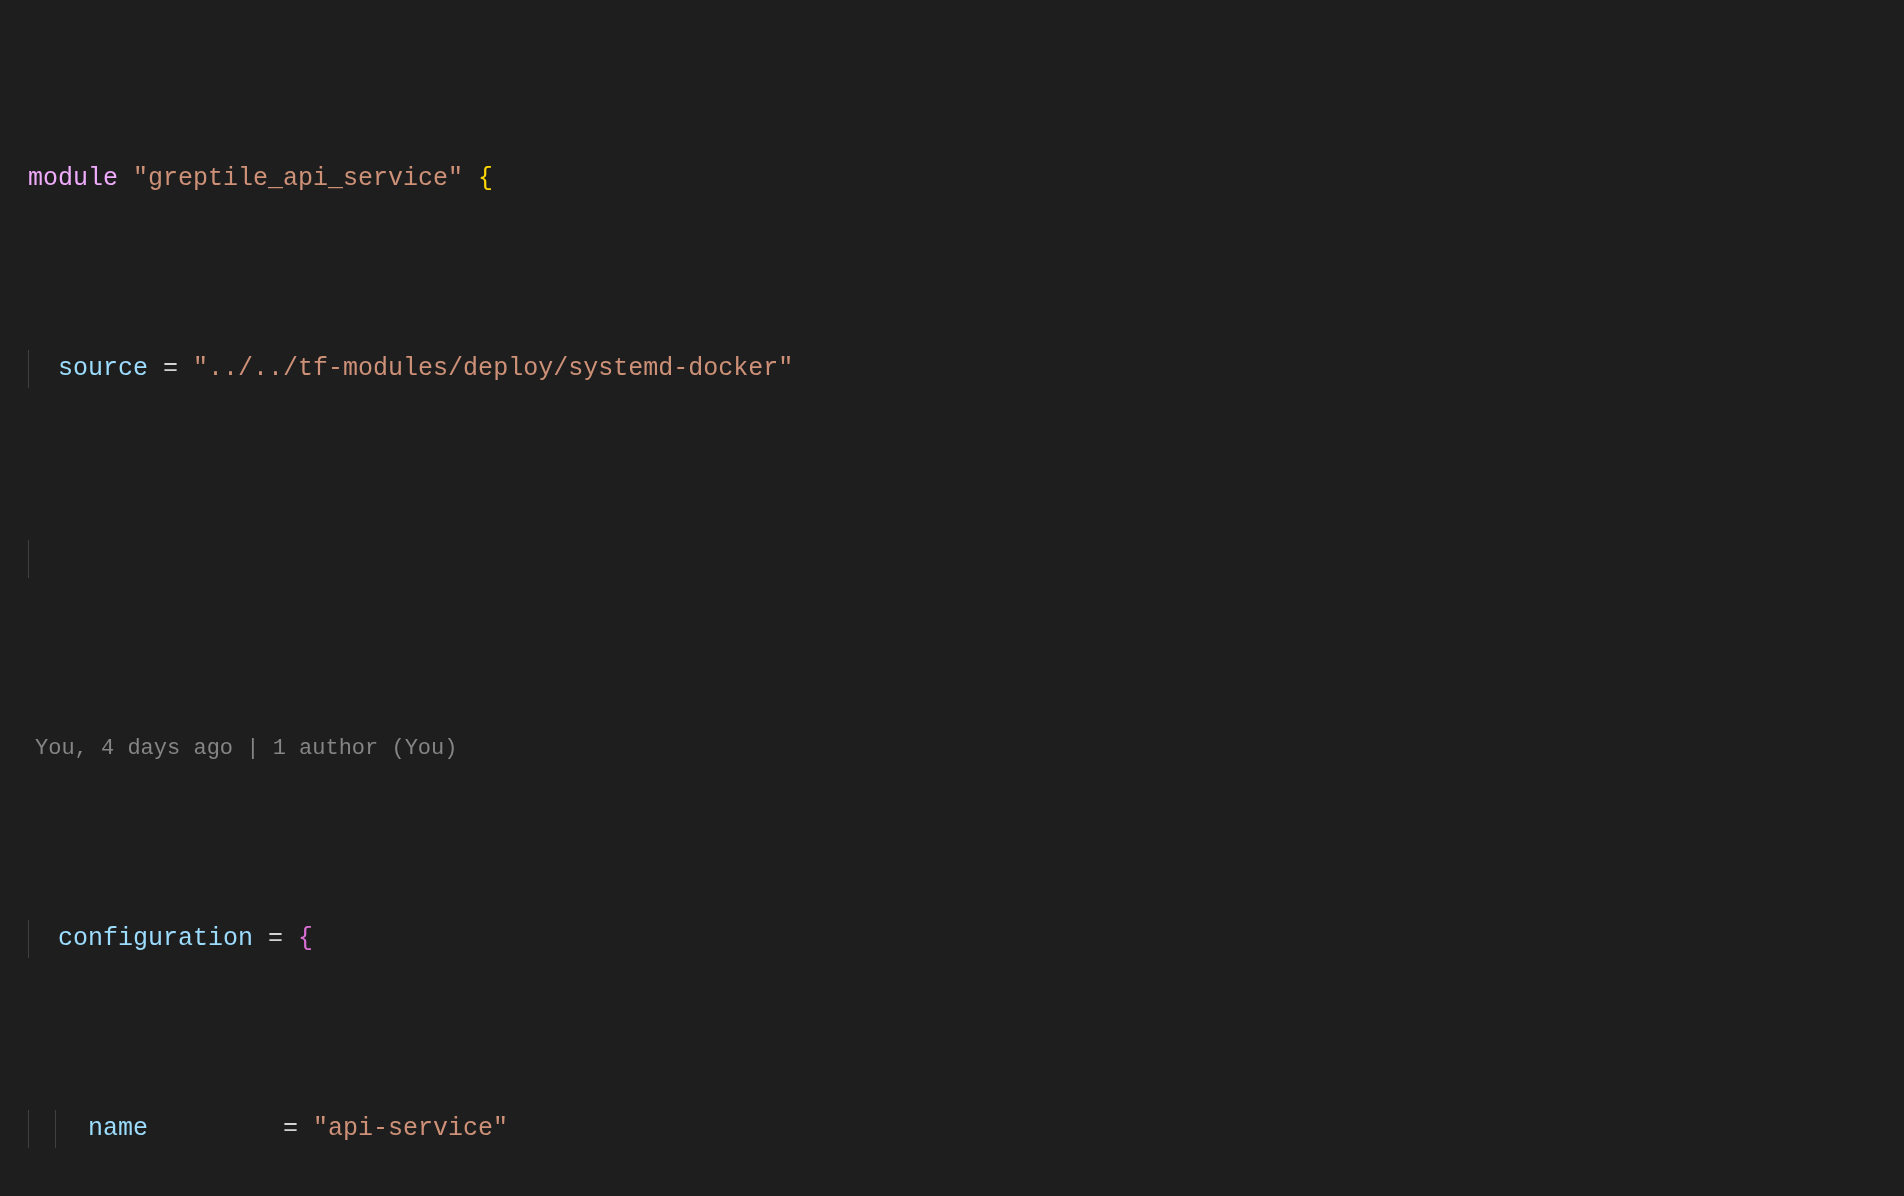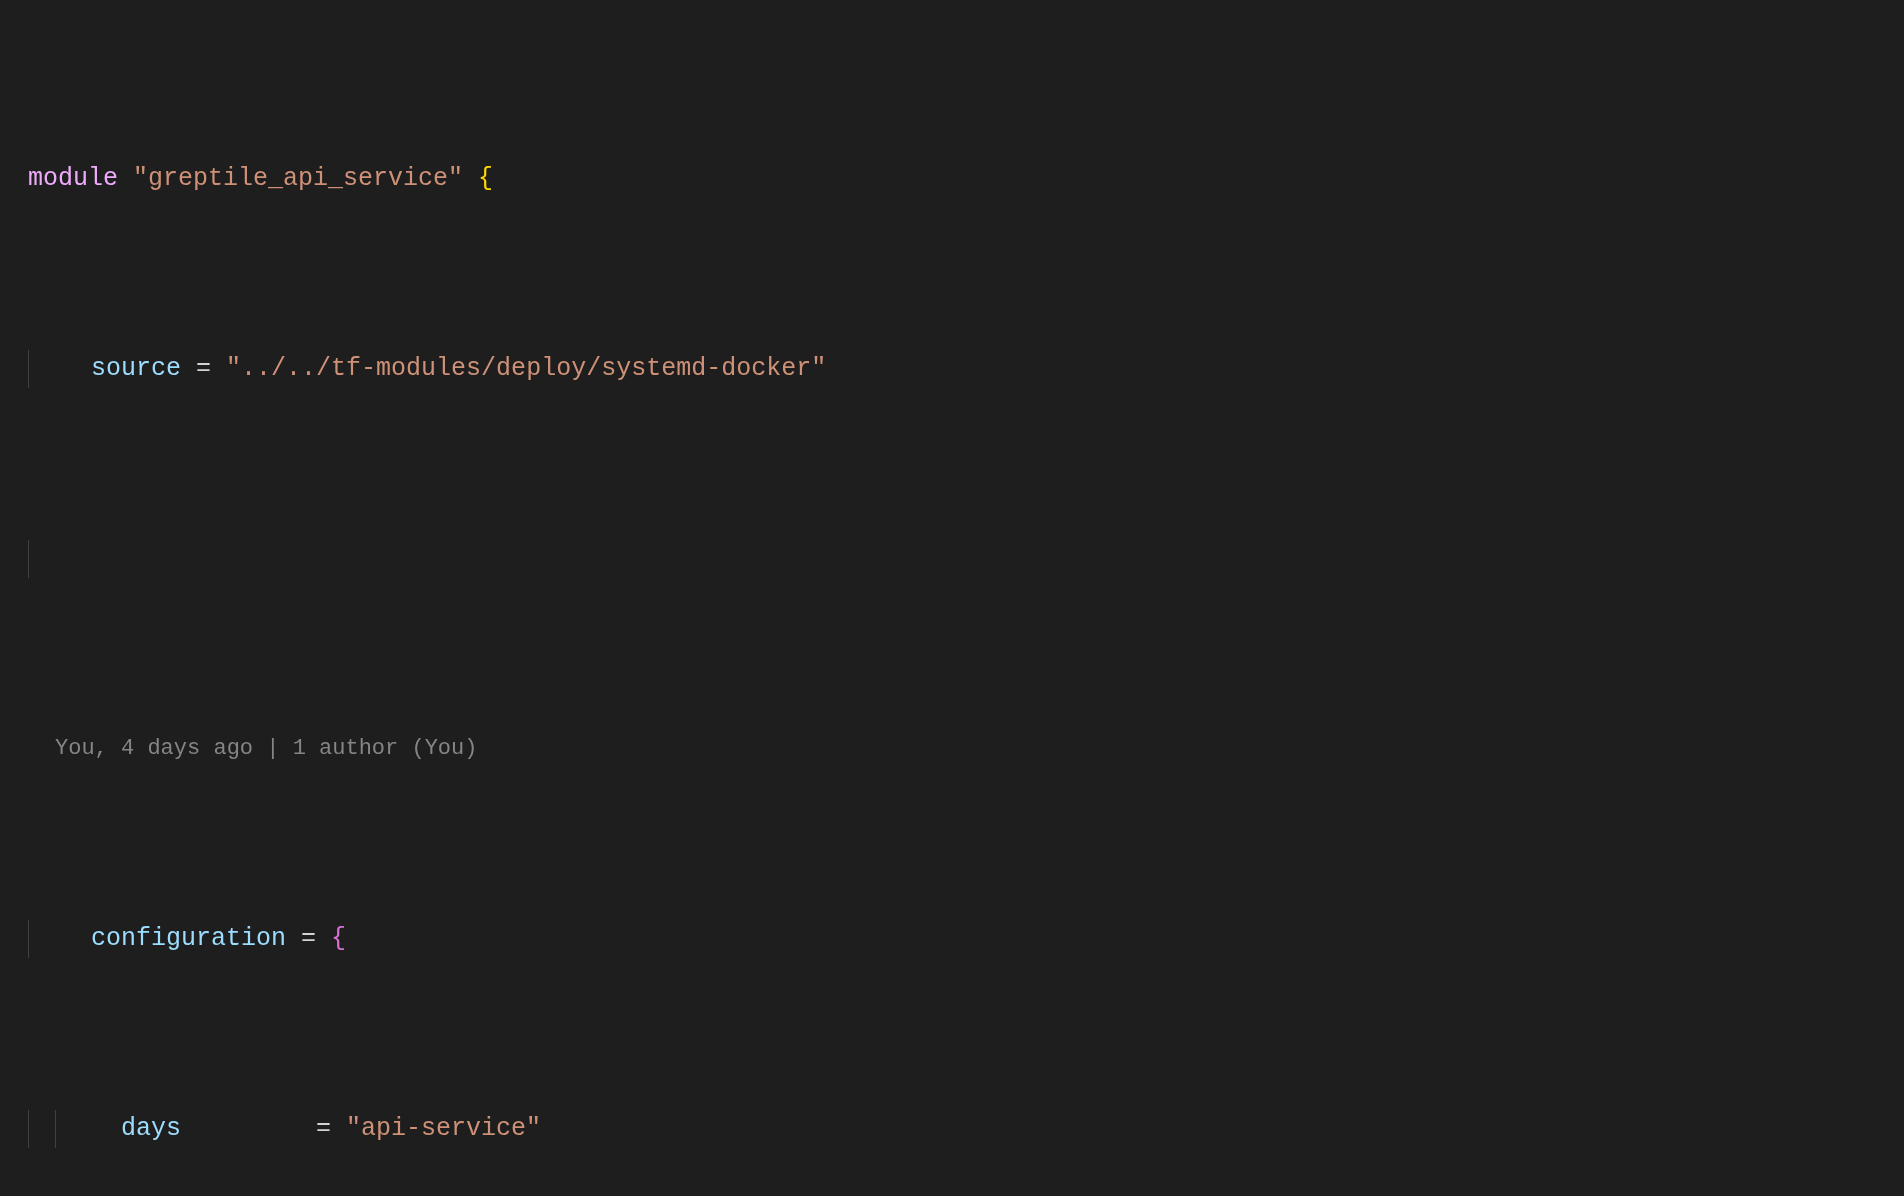--- a/index.html
+++ b/index.html
@@ -30,28 +30,28 @@
     bottom: 0;
     width: 1px;
     background: #404040;
   }
   .g1 { left: 28px; }
   .g2 { left: 55px; }
 
   
   .kw      { color: #f0abfc; }  
   .str     { color: #ce9178; }  
-  .prop    { color: #9cdcfe; margin-left: 33px; }  
+  .prop    { color: #9cdcfe; }  
   .brace-y { color: #ffd700; }  
   .brace-p { color: #da70d6; }  
   .op      { color: #d4d4d4; }
   .blame {
     color: #858585;
     font-size: 22px;
-    padding-left: 55px;
+    padding-left: 35px;
   }
 </style>
 </head>
 <body>
 
 <div class="editor">
 
   
   <div class="line"><span class="kw">module</span> <span class="str">"greptile_api_service"</span> <span class="brace-y">{</span></div>
 
@@ -61,21 +61,21 @@
   
   <div class="line"><span class="indent-guide g1"></span> </div>
 
   
   <div class="blame">You, 4 days ago | 1 author (You)</div>
 
   
   <div class="line"><span class="indent-guide g1"></span>  <span class="prop">configuration</span> <span class="op">=</span> <span class="brace-p">{</span></div>
 
   
-  <div class="line"><span class="indent-guide g1"></span><span class="indent-guide g2"></span>    <span class="prop">days</span>         <span class="op">=</span> <span class="str">"api-service"</span></div>
+  <div class="line"><span class="indent-guide g1"></span><span class="indent-guide g2"></span>    <span class="prop">name</span>         <span class="op">=</span> <span class="str">"api-service"</span></div>
 
   
   
 
   
   
 
   
   
 

